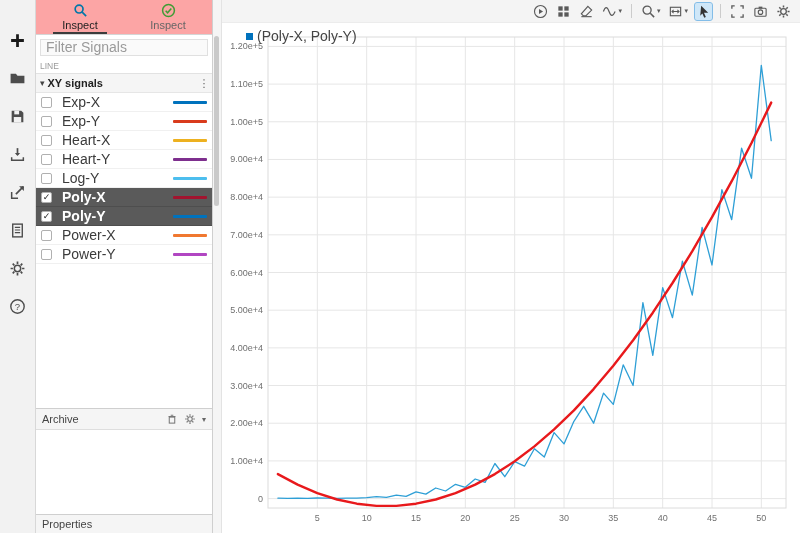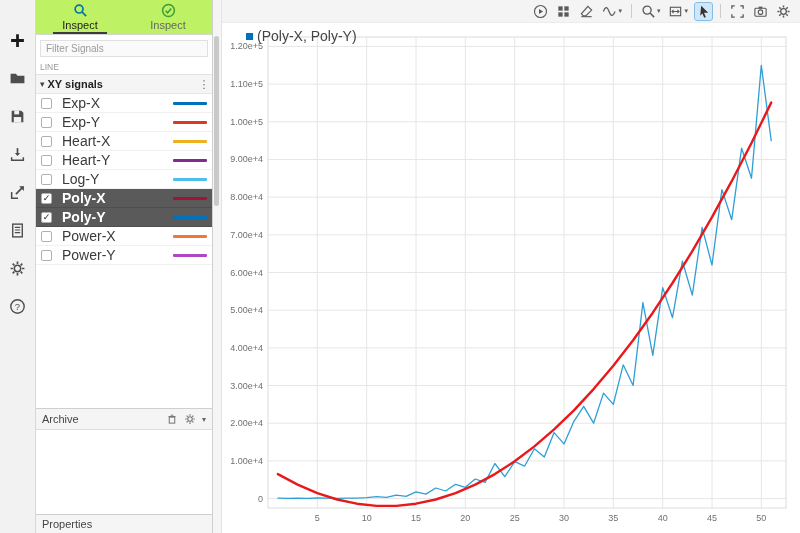--- a/index.html
+++ b/index.html
@@ -6,27 +6,27 @@
   body{width:800px;height:533px;overflow:hidden;font-family:"Liberation Sans",sans-serif;background:#fff;}
   .app{display:flex;width:800px;height:533px;}
 
   
   .iconbar{width:36px;background:#f2f2f2;border-right:1px solid #d8d8d8;display:flex;flex-direction:column;align-items:center;padding-top:30px;gap:17px;box-sizing:border-box;flex:none;}
   .ib{background:none;border:none;padding:2px;cursor:pointer;line-height:0;}
   .ib svg{display:block;}
 
   
   .panel{width:177px;flex:none;background:#fff;border-right:1px solid #cfcfcf;display:flex;flex-direction:column;box-sizing:border-box;}
-  .tabs{height:34px;display:flex;border-bottom:1px solid #d5d5d5;background:#bef264;flex:none;}
+  .tabs{height:34px;display:flex;border-bottom:1px solid #d5d5d5;background:#fca5a5;flex:none;}
   .tab{flex:1;display:flex;flex-direction:column;align-items:center;justify-content:flex-start;padding-top:3px;font-size:11px;color:#666;cursor:pointer;}
   .tab svg{margin-bottom:1px;}
   .tab.active{color:#222;}
   .tab.active::after{content:"";width:54px;height:2px;background:#3c3c3c;margin-top:1px;}
   .filterwrap{padding:3px 4px;flex:none;}
-  .filter{width:100%;box-sizing:border-box;height:17px;border:1px solid #e0e0e0;background:#fafafa;font-size:10px;padding:0 5px;color:#333;outline:none;font-family:"Liberation Sans",sans-serif;}
+  .filter{width:100%;box-sizing:border-box;height:17px;border:1px solid #e0e0e0;background:#fafafa;font-size:14px;padding:0 5px;color:#333;outline:none;font-family:"Liberation Sans",sans-serif;}
   .filter::placeholder{color:#9a9a9a;}
   .colhead{height:14px;display:flex;align-items:center;font-size:8.5px;color:#9a9a9a;border-bottom:1px solid #e2e2e2;flex:none;}
   .ch-name{flex:1;padding-left:6px;border-right:1px solid #e2e2e2;height:100%;display:flex;align-items:center;}
   .ch-line{width:44px;padding-left:4px;}
   .listregion{flex:1;overflow:hidden;background:#fff;}
   .grouprow{height:18px;display:flex;align-items:center;background:#f5f5f5;border-bottom:1px solid #e6e6e6;cursor:pointer;}
   .caret{font-size:9px;color:#444;margin:0 3px 0 4px;}
   .glabel{flex:1;font-size:11px;font-weight:bold;color:#222;}
   .kebab{width:16px;text-align:center;color:#666;font-size:11px;cursor:pointer;}
   .row{height:18px;display:flex;align-items:center;border-bottom:1px solid #f0f0f0;cursor:pointer;background:#fff;}

